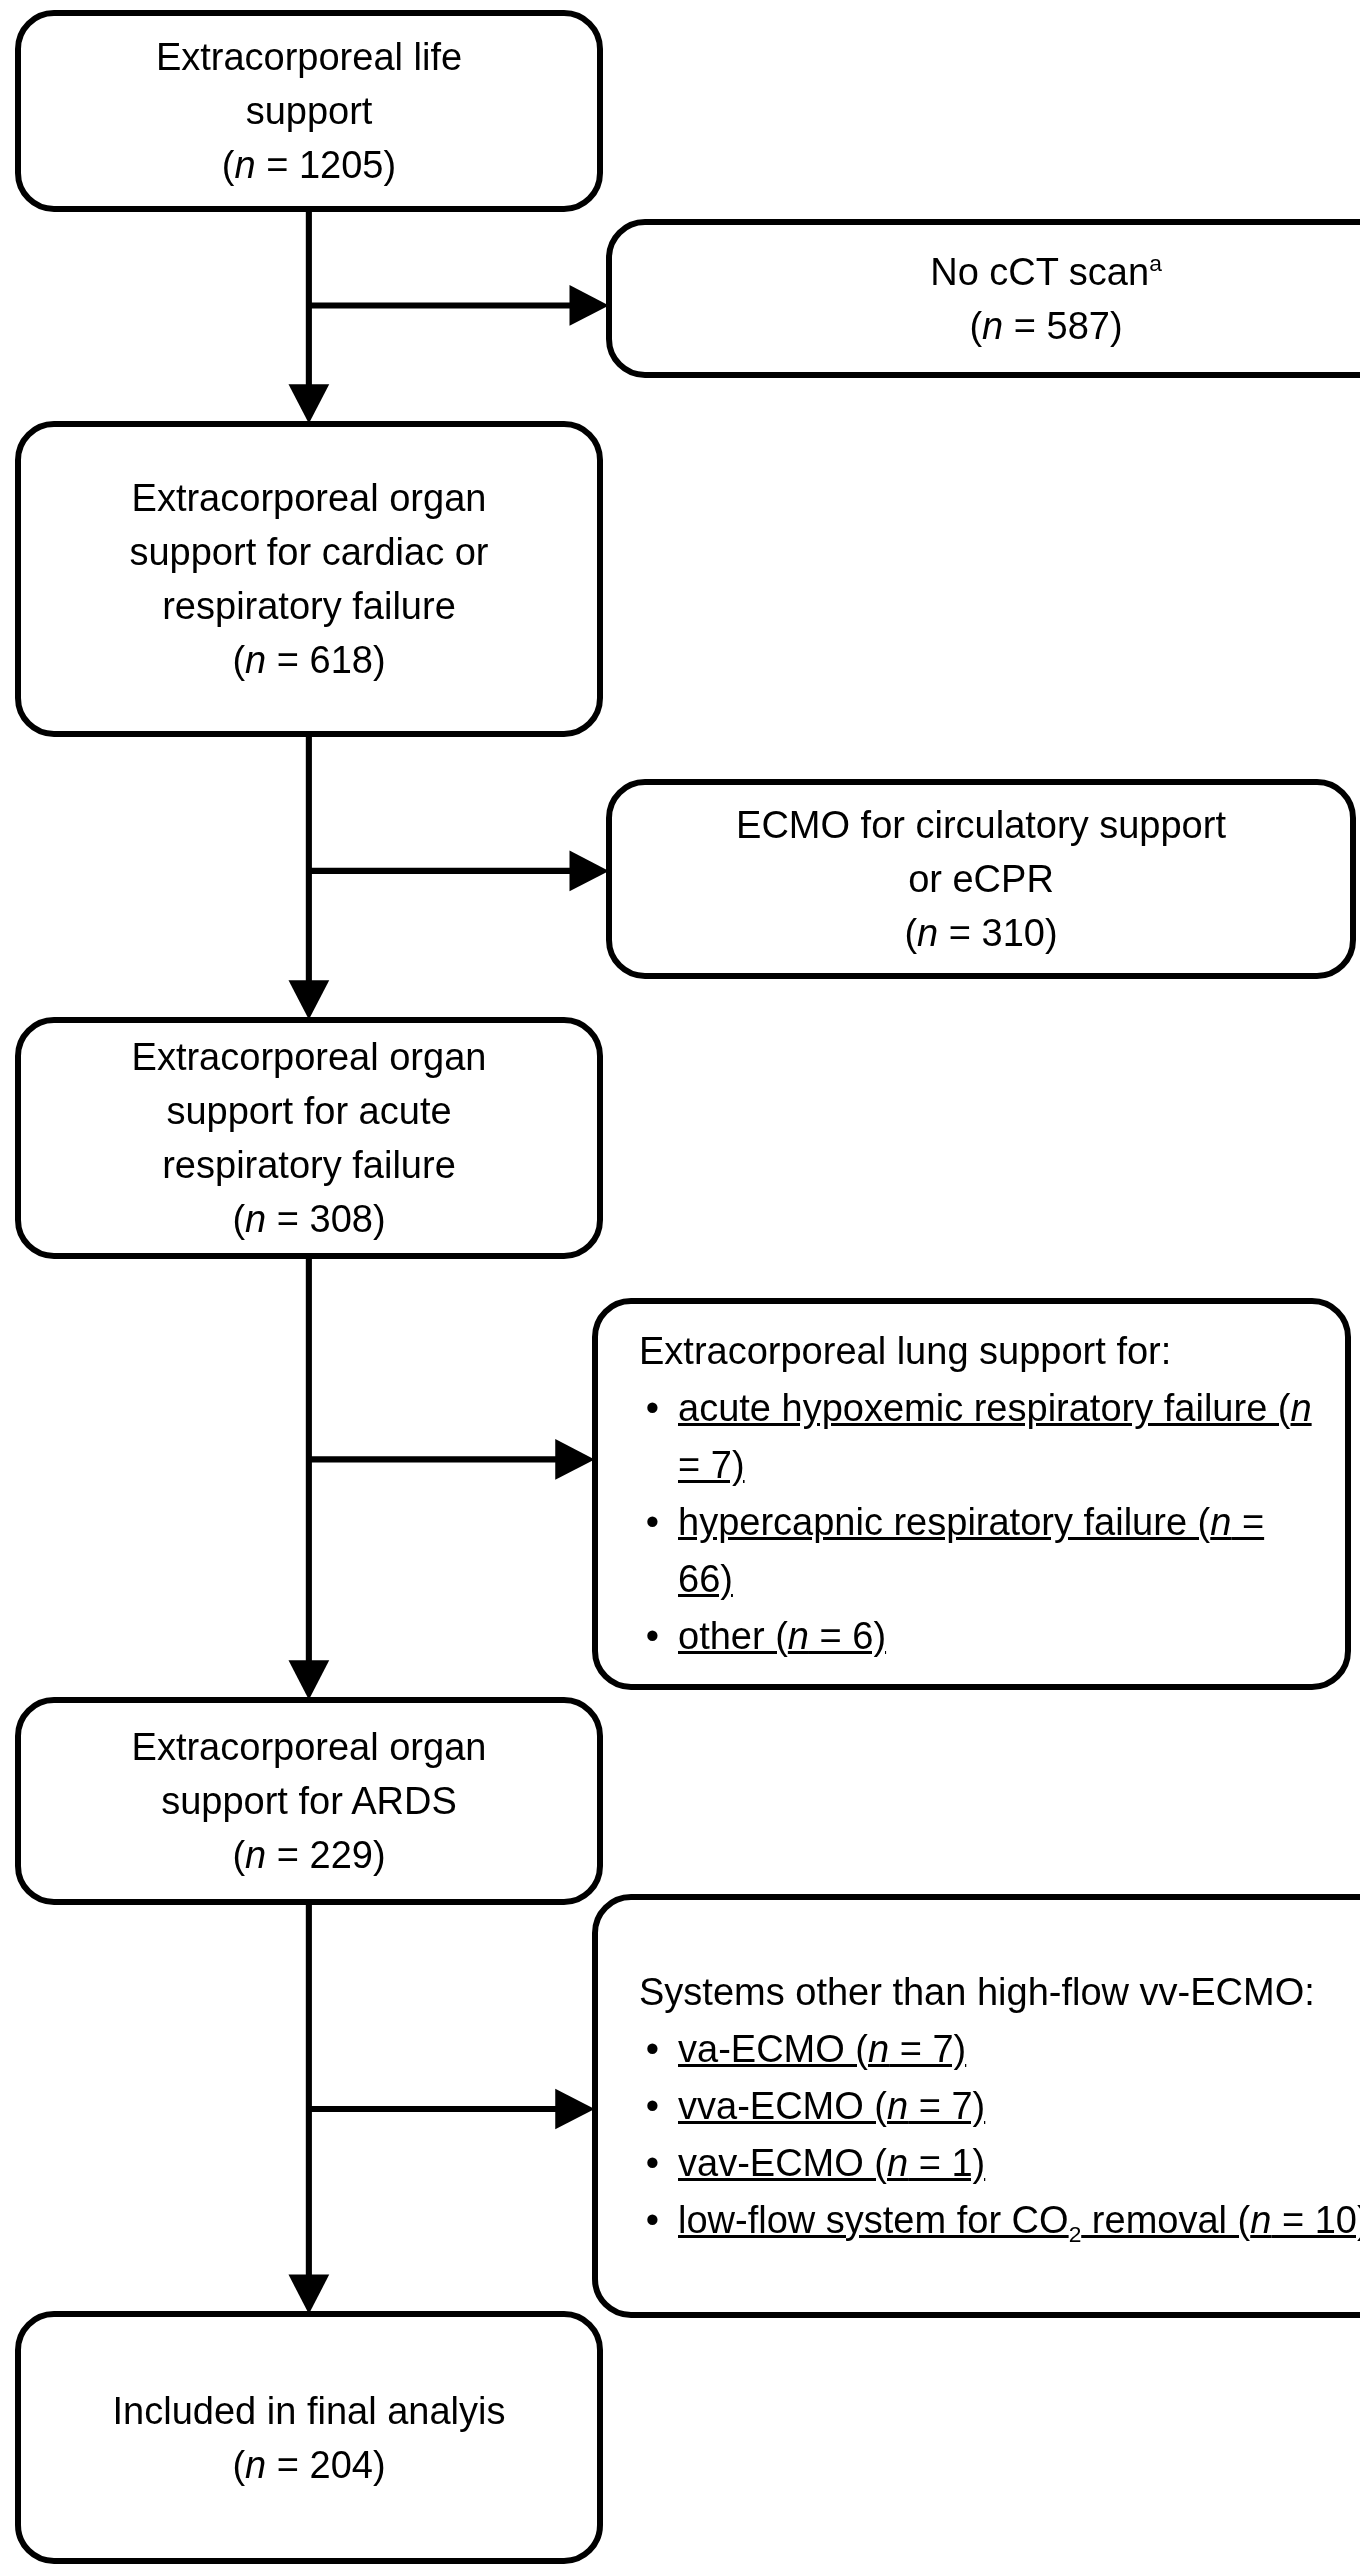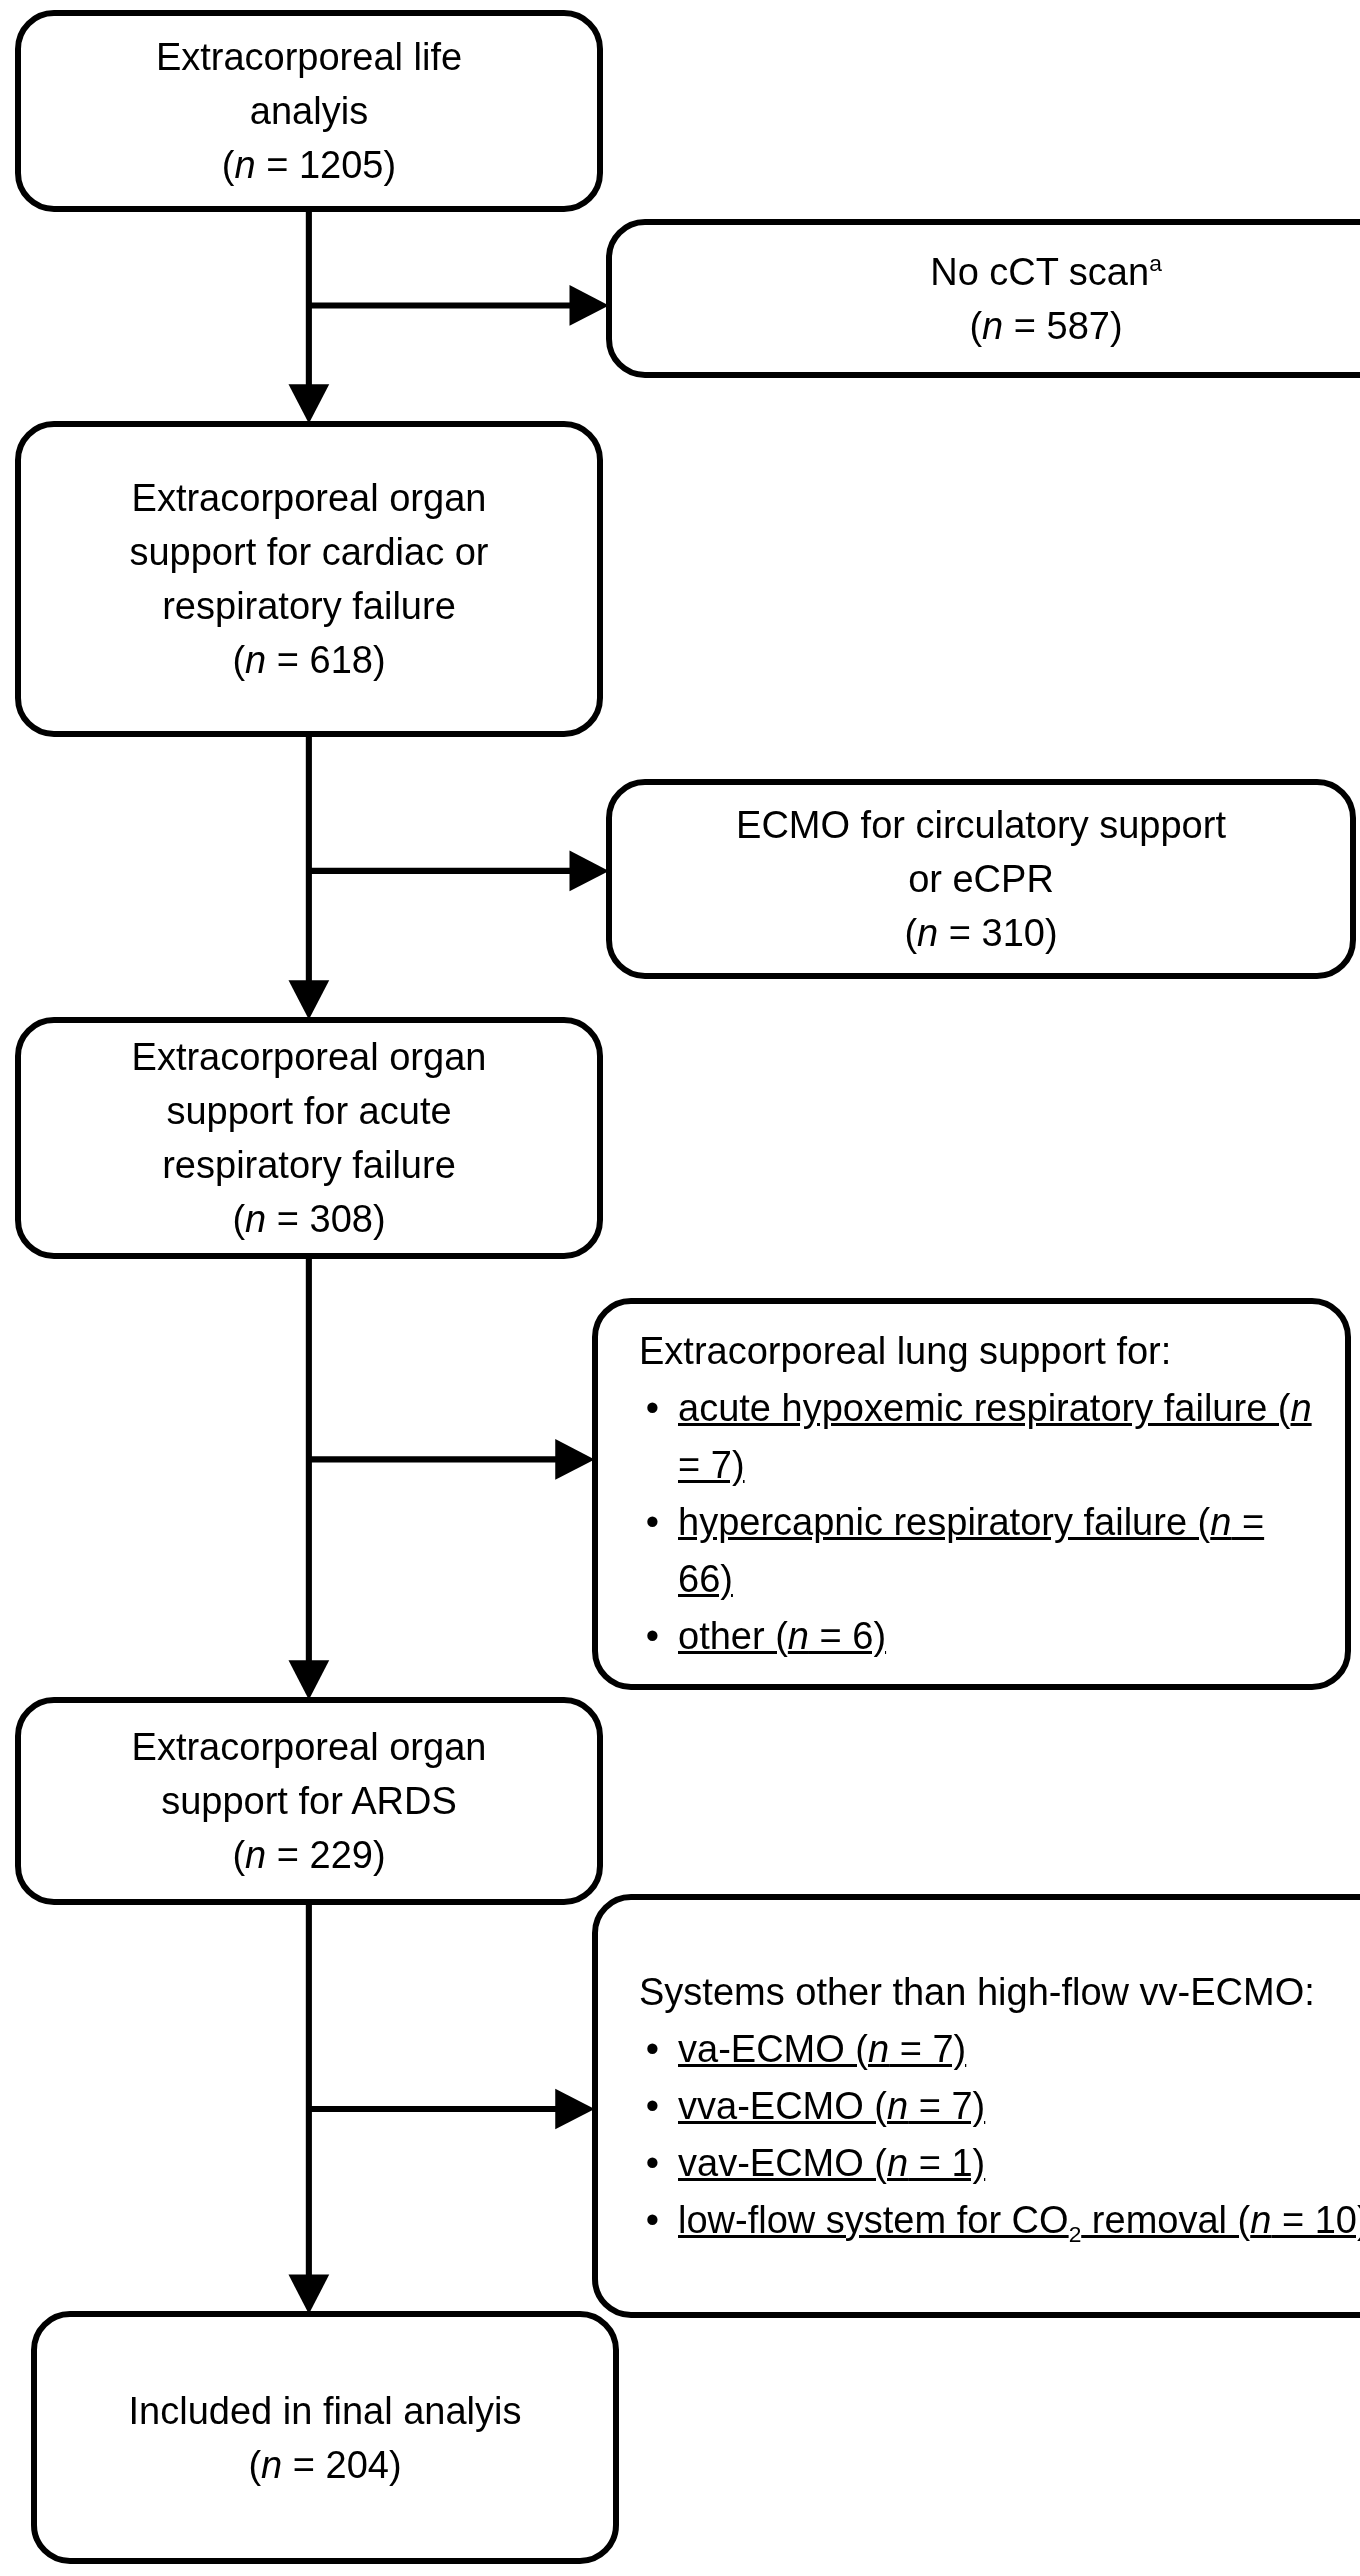--- a/index.html
+++ b/index.html
@@ -70,21 +70,21 @@
       <polygon points="425,2446 485,2446 455,2504" fill="#000000"></polygon>
       <line x1="455" y1="2150" x2="820" y2="2150" stroke="#000000" stroke-width="9"></line>
       <polygon points="818,2120 818,2180 876,2150" fill="#000000"></polygon>
       <line x1="455" y1="2802" x2="455" y2="3353" stroke="#000000" stroke-width="9"></line>
       <polygon points="425,3351 485,3351 455,3409" fill="#000000"></polygon>
       <line x1="455" y1="3107" x2="820" y2="3107" stroke="#000000" stroke-width="9"></line>
       <polygon points="818,3077 818,3137 876,3107" fill="#000000"></polygon>
     </svg>
   <div class="node center-text" style="left: 15px; top: 10.2px; width: 588px; height: 202px;">
       <div class="line">Extracorporeal life</div>
-      <div class="line">analyis</div>
+      <div class="line">support</div>
       <div class="line">(<i>n</i> = 1205)</div>
     </div>
   <div class="node center-text" style="left: 606px; top: 219px; width: 880px; height: 159px;">
       <div class="line">No cCT scan<sup>a</sup></div>
       <div class="line">(<i>n</i> = 587)</div>
     </div>
   <div class="node center-text" style="left: 15px; top: 421px; width: 588px; height: 316px;">
       <div class="line">Extracorporeal organ</div>
       <div class="line">support for cardiac or</div>
       <div class="line">respiratory failure</div>
@@ -133,18 +133,18 @@
       </div>
       <div class="bullet-row">
         <span class="bullet-dot">•</span>
         <span class="bullet-text">vav-ECMO (<i>n</i> = 1)</span>
       </div>
       <div class="bullet-row">
         <span class="bullet-dot">•</span>
         <span class="bullet-text">low-flow system for CO<sub>2</sub> removal (<i>n</i> = 10)</span>
       </div>
     </div>
-  <div class="node center-text" style="left: 15px; top: 2311px; width: 588px; height: 253px; margin-left: 16px;">
+  <div class="node center-text" style="left: 15px; top: 2311px; width: 588px; height: 253px;">
       <div class="line">Included in final analyis</div>
       <div class="line">(<i>n</i> = 204)</div>
     </div>
 </div>
 
 
 </body></html>

